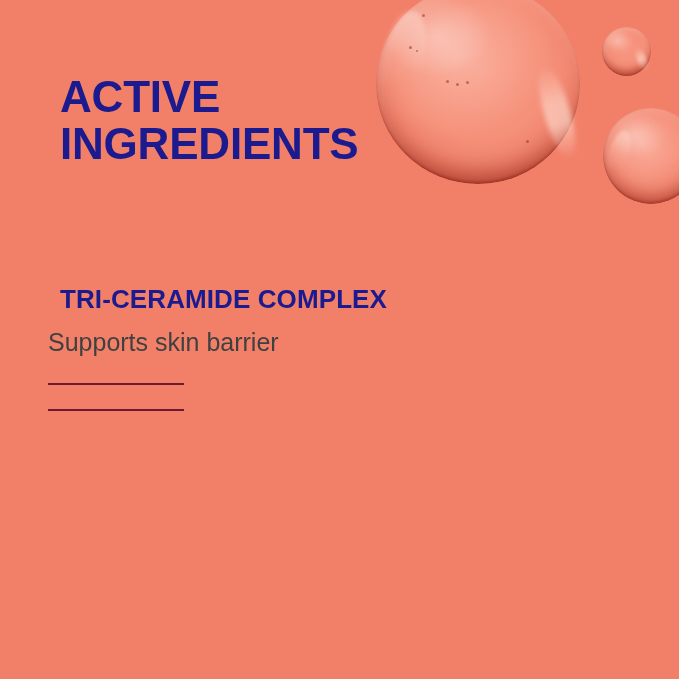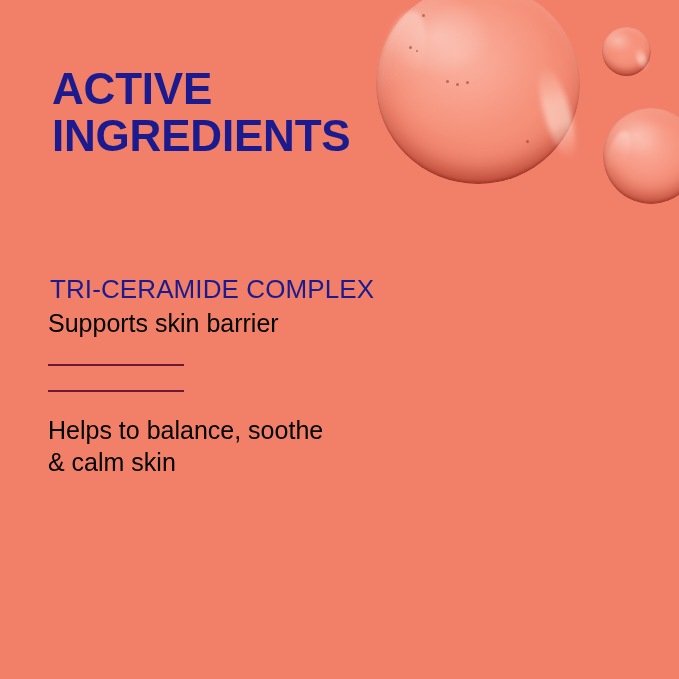--- a/index.html
+++ b/index.html
@@ -184,56 +184,56 @@
   .content {
     position: absolute;
     inset: 0;
   }
 
   .page-title {
     position: absolute;
     left: 48px;
     top: 62px;
     width: 330px;
-    margin: 4px;
+    margin: 12px;
     font-size: 44px;
     line-height: 1.06;
     font-weight: 700;
     letter-spacing: -0.2px;
     color: #1b1a8e;
     text-transform: uppercase;
   }
 
   .ingredients {
     position: absolute;
     left: 48px;
     top: 272px;
     width: 420px;
   }
 
   .ingredient {
     margin: 0;
   }
 
   .ingredient-name {
-    margin: 2px;
+    margin: 12px;
     font-size: 26px;
     line-height: 1.16;
-    font-weight: 400;
+    font-weight: 700;
     letter-spacing: 0.1px;
     color: #1b1a8e;
     text-transform: uppercase;
   }
 
   .ingredient-desc {
     margin: 3px 0 0 0;
     font-size: 25px;
     line-height: 1.30;
     font-weight: 400;
-    color: #000000;
+    color: #404040;
     white-space: pre-line;
   }
 
   .divider {
     width: 136px;
     height: 2px;
     background: #6e1834;
     border: 0;
     margin: 24px 0 22px 0;
   }
@@ -267,19 +267,17 @@
         <h2 class="ingredient-name">TRI-CERAMIDE COMPLEX</h2>
         <p class="ingredient-desc">Supports skin barrier</p>
       </div>
 
       <hr class="divider">
 
 
       <hr class="divider">
 
       <div class="ingredient">
-        <p class="ingredient-desc">Helps to balance, soothe
-&amp; calm skin</p>
       </div>
 
     </div>
   </div>
 </div>
 
 </body></html>

